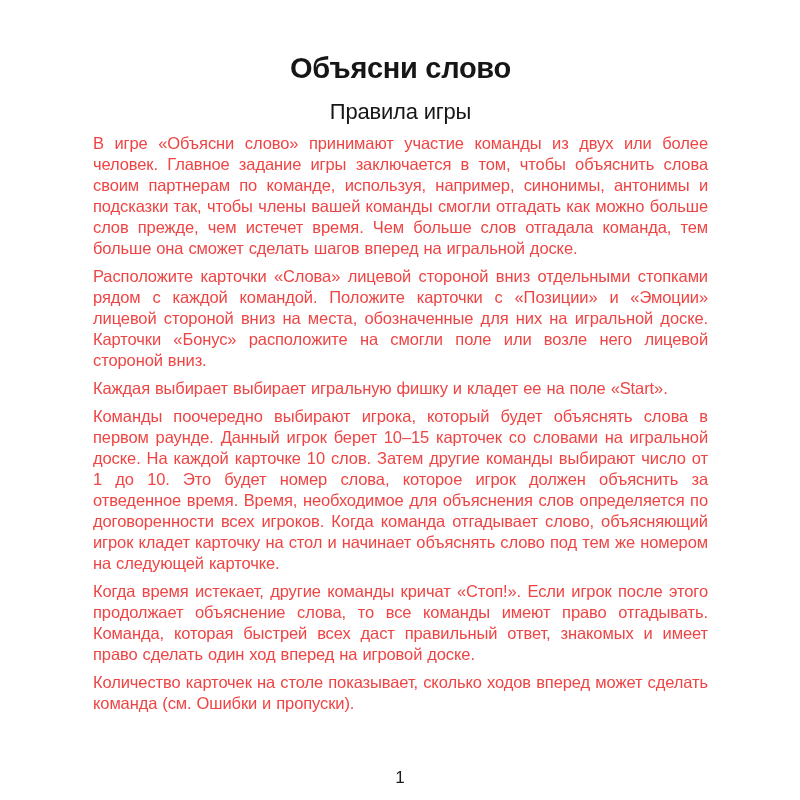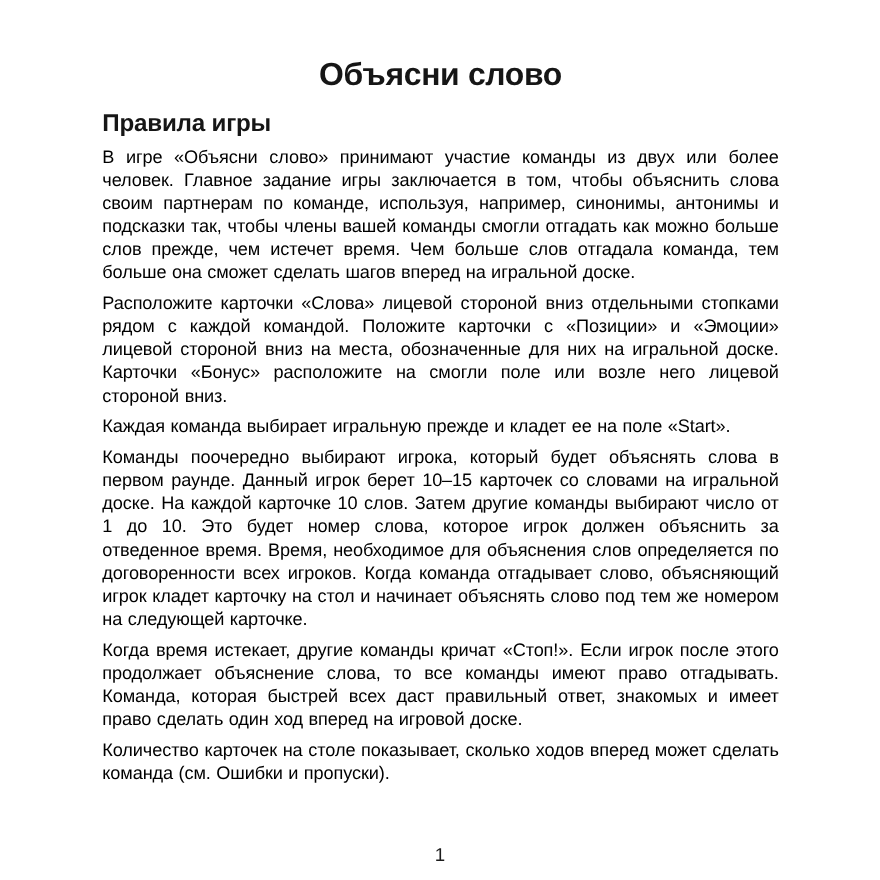--- a/index.html
+++ b/index.html
@@ -30,54 +30,54 @@
     line-height: 1.15;
     font-weight: bold;
     text-align: center;
     letter-spacing: -0.3px;
     color: #161616;
   }
   .section-heading {
     margin: 0 0 8px 0;
     font-size: 22px;
     line-height: 1.15;
-    font-weight: bold;
-    text-align: left;
+    font-weight: normal;
+    text-align: center;
     letter-spacing: -0.2px;
     color: #161616;
   }
   .rules-paragraph {
     margin: 0 0 7px 0;
     font-size: 16.5px;
     line-height: 21px;
     text-align: justify;
     letter-spacing: -0.1px;
     word-spacing: 0.5px;
     hyphens: auto;
     -webkit-hyphens: auto;
-    color: #000000;
+    color: #ef4444;
   }
   .page-number {
     position: absolute;
     left: 0;
     right: 0;
     top: 768px;
     text-align: center;
     font-size: 17px;
     color: #1c1c1c;
   }
 </style>
 </head>
 <body>
 
 <div class="page">
   <div class="content">
     <h1 class="doc-title">Объясни слово</h1>
     <h2 class="section-heading">Правила игры</h2>
     <p class="rules-paragraph">В игре «Объясни слово» принимают участие команды из двух или более человек. Главное задание игры заключается в том, чтобы объяснить слова своим партнерам по команде, используя, например, синонимы, антонимы и подсказки так, чтобы члены вашей команды смогли отгадать как можно больше слов прежде, чем истечет время. Чем больше слов отгадала команда, тем больше она сможет сделать шагов вперед на игральной доске.</p>
     <p class="rules-paragraph">Расположите карточки «Слова» лицевой стороной вниз отдельными стопками рядом с каждой командой. Положите карточки с «Позиции» и «Эмоции» лицевой стороной вниз на места, обозначенные для них на игральной доске. Карточки «Бонус» расположите на смогли поле или возле него лицевой стороной вниз.</p>
-    <p class="rules-paragraph">Каждая команда выбирает игральную прежде и кладет ее на поле «Start».</p>
+    <p class="rules-paragraph">Каждая выбирает выбирает игральную фишку и кладет ее на поле «Start».</p>
     <p class="rules-paragraph">Команды поочередно выбирают игрока, который будет объяснять слова в первом раунде. Данный игрок берет 10–15 карточек со словами на игральной доске. На каждой карточке 10 слов. Затем другие команды выбирают число от 1 до 10. Это будет номер слова, которое игрок должен объяснить за отведенное время. Время, необходимое для объяснения слов определяется по договоренности всех игроков. Когда команда отгадывает слово, объясняющий игрок кладет карточку на стол и начинает объяснять слово под тем же номером на следующей карточке.</p>
     <p class="rules-paragraph">Когда время истекает, другие команды кричат «Стоп!». Если игрок после этого продолжает объяснение слова, то все команды имеют право отгадывать. Команда, которая быстрей всех даст правильный ответ, знакомых и имеет право сделать один ход вперед на игровой доске.</p>
     <p class="rules-paragraph">Количество карточек на столе показывает, сколько ходов вперед может сделать команда (см. Ошибки и пропуски).</p>
   </div>
   <div class="page-number">1</div>
 </div>
 
 </body></html>

